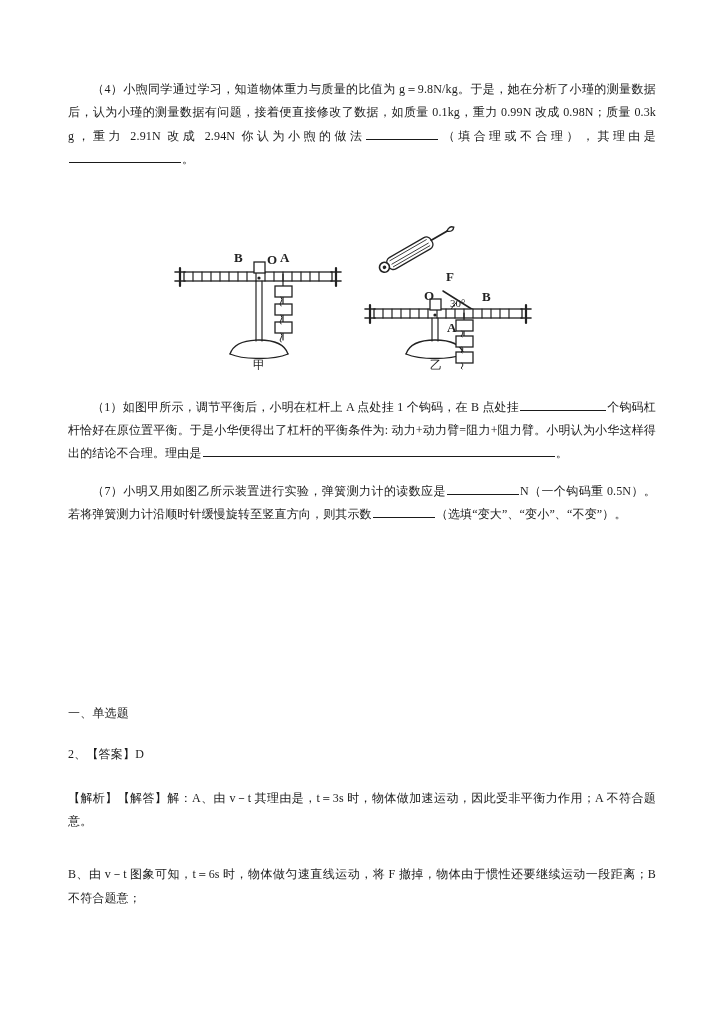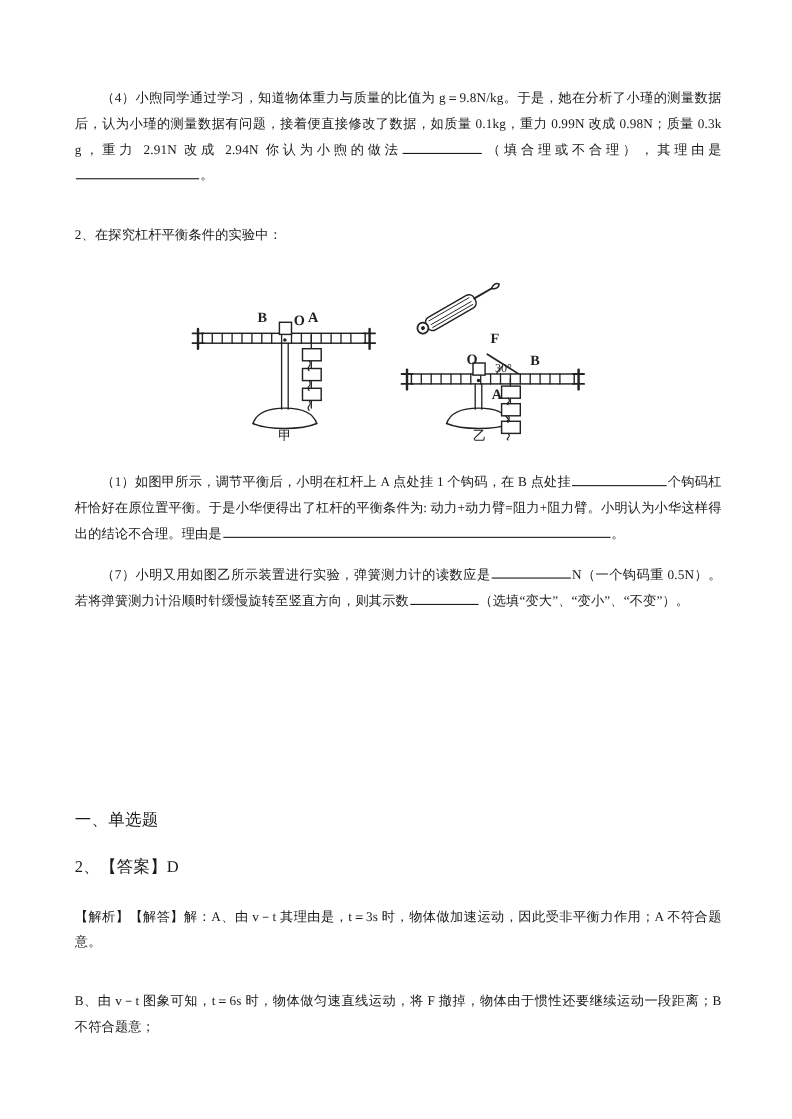--- a/index.html
+++ b/index.html
@@ -53,21 +53,21 @@
   
   .ans-title {
     margin: 0;
     text-align: center;
     font-size: 12.6px;
     font-weight: bold;
     letter-spacing: 0.6px;
   }
   .ans-head {
     margin: 0;
-    font-size: 15px;
+    font-size: 12px;
     letter-spacing: 0.2px;
     font-family: Liberation Serif, serif;
   }
   .spacer-xl { height: 128px; }
   .spacer-l  { height: 36px; }
   .spacer-m  { height: 24px; }
   .spacer-s  { height: 16px; }
 
   
   .figure-wrap {
@@ -80,21 +80,20 @@
 </head>
 <body>
 
 <div id="page">
   <div class="doc-body">
 
     <p class="para indent"><span>（4）小煦同学通过学习，知道物体重力与质量的比值为 g＝9.8N/kg。于是，她在分析了小瑾的测量数据后，认为小瑾的测量数据有问题，接着便直接修改了数据，如质量 0.1kg，重力 0.99N 改成 0.98N；质量 0.3kg，重力 2.91N 改成 2.94N 你认为小煦的做法</span><span class="blank w-mid"></span><span>（填合理或不合理），其理由是</span><span class="blank w-long"></span><span>。</span></p>
 
     <div class="spacer-s"></div>
 
-    <p class="para">2、在探究杠杆平衡条件的实验中：</p>
 
     <div class="figure-wrap">
       <svg width="400" height="162" viewBox="0 0 400 162" xmlns="http://www.w3.org/2000/svg">
         <g fill="none" stroke="#222" stroke-width="1.2" stroke-linecap="round">
 
           <g>
 
             <rect x="22" y="64" width="148" height="9" fill="#fff" stroke="#222" stroke-width="1.3"></rect>
 
             <line x1="31" y1="64" x2="31" y2="73"></line>

